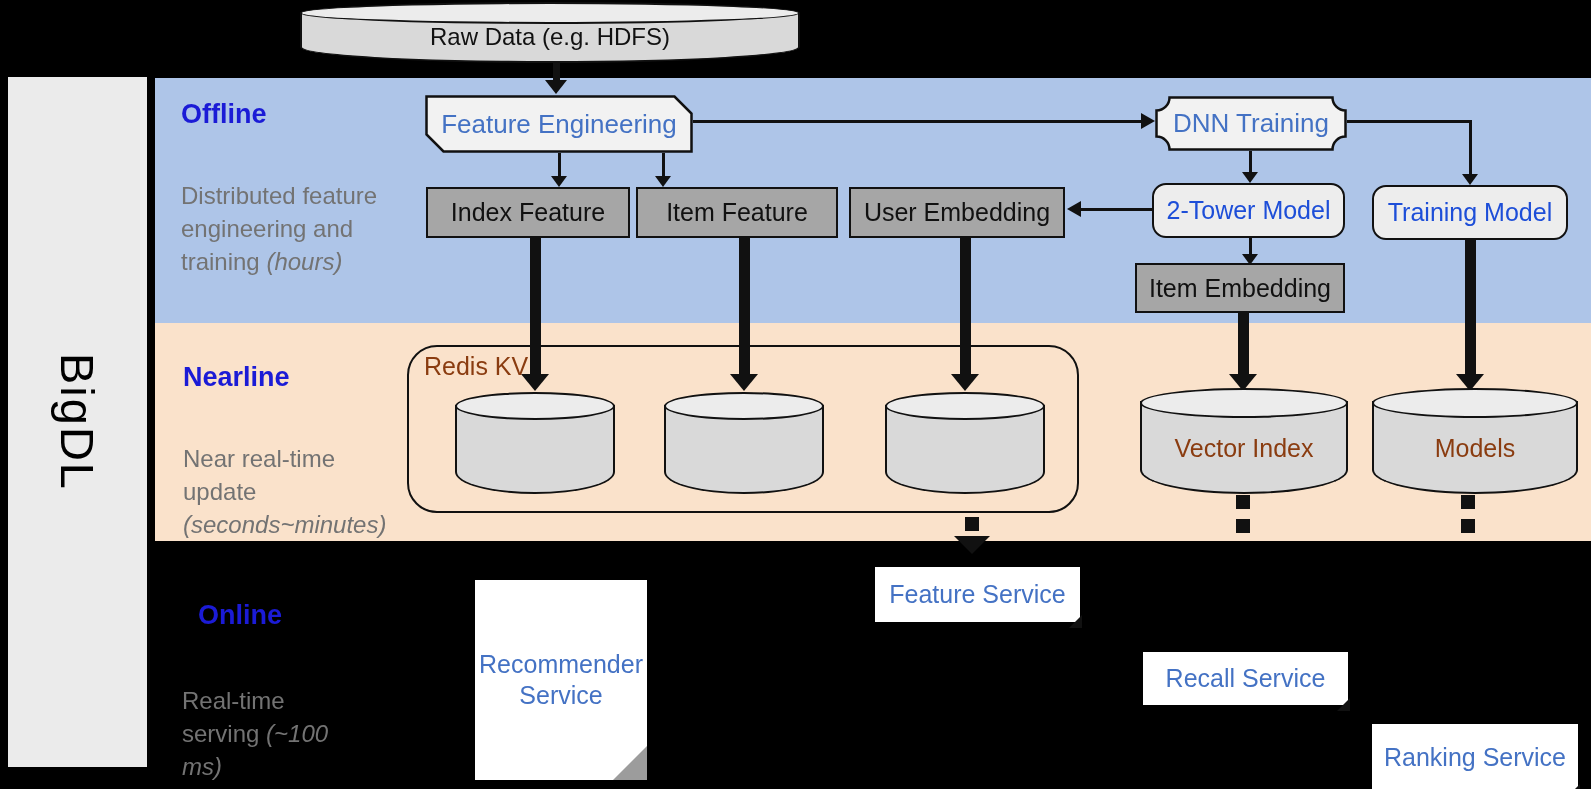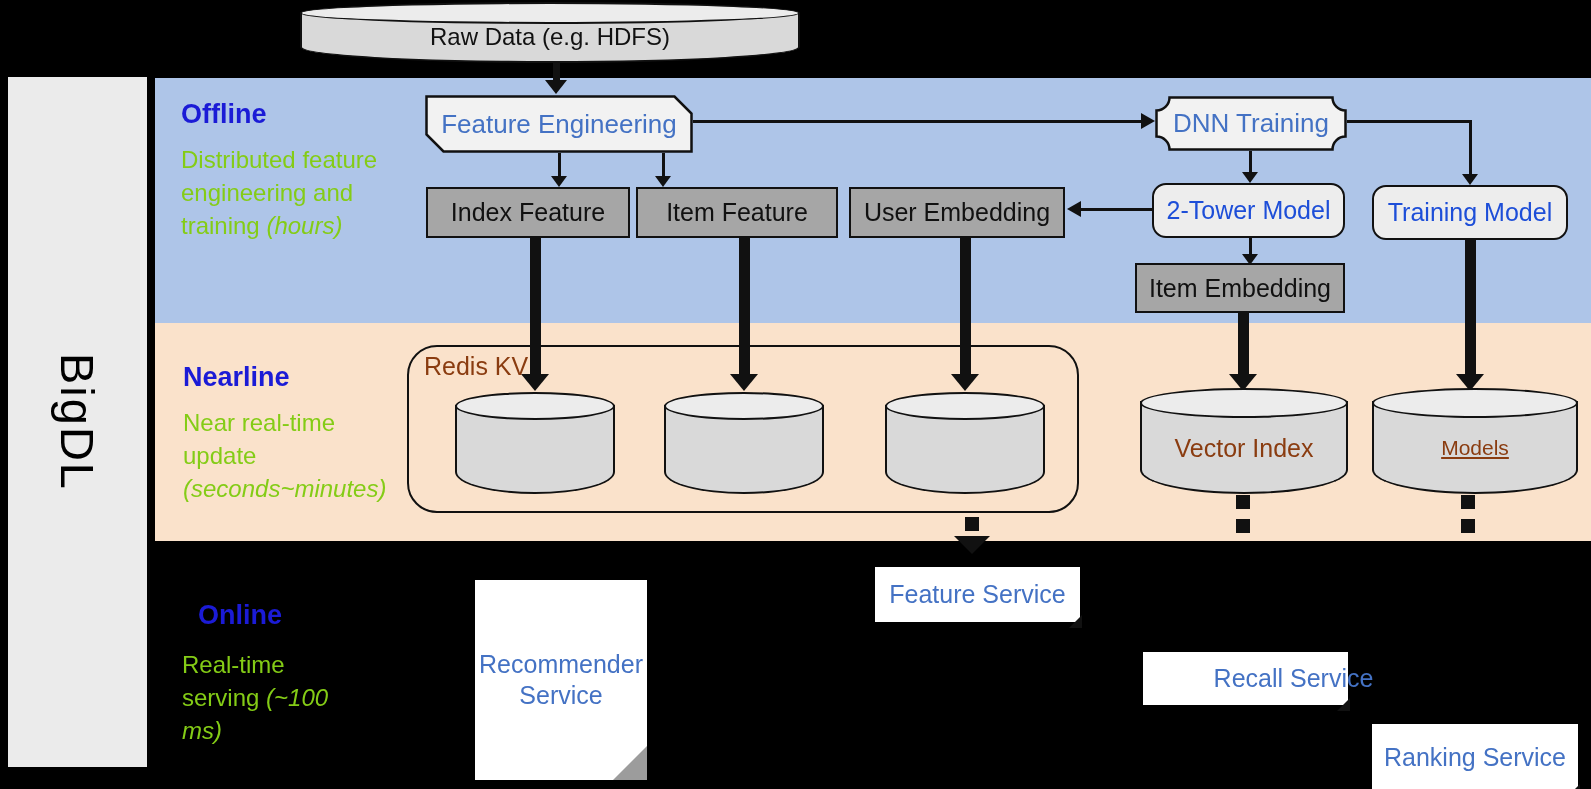--- a/index.html
+++ b/index.html
@@ -11,21 +11,21 @@
   
   .band-offline  { background:#aec5e8; }
   .band-nearline { background:#fae2cb; }
   .sidebar { background:#ebebeb; }
   .brand-text {
     writing-mode:vertical-rl; text-orientation:sideways;
     font-size:47px; color:#000; letter-spacing:2px;
   }
   
   .sec-title { font-size:27px; font-weight:600; color:#1b1bd6; }
-  .sec-desc  { font-size:24px; color:#84cc16; line-height:33px; }
+  .sec-desc  { font-size:24px; color:#737373; line-height:33px;margin-top:36px; }
   .sec-desc i { font-style:italic; }
   
   .lbl { display:flex; align-items:center; justify-content:center; text-align:center; }
   .t-blue  { color:#4472c4; }
   .t-green { color:#1d4ed8; }
   .t-brown { color:#8a3c10; }
   .t-black { color:#111; }
   
   .gray-box { background:#a6a6a6; border:2.5px solid #111; box-sizing:border-box; }
   .round-box { background:#ededed; border:2.5px solid #111; border-radius:14px; box-sizing:border-box; }
@@ -163,21 +163,21 @@
   </div>
 
   <div class="abs" style="left:1140px; top:388px; width:208px; height:106px;">
     <div class="cyl-body" style="top:13px; border-radius:0 0 104px 104px / 0 0 24px 24px;"></div>
     <div class="cyl-top" style="height:30px;"></div>
     <div class="abs lbl t-brown" style="left:0; top:30px; width:100%; height:60px; font-size:25px;">Vector Index</div>
   </div>
   <div class="abs" style="left:1372px; top:388px; width:206px; height:106px;">
     <div class="cyl-body" style="top:13px; border-radius:0 0 103px 103px / 0 0 24px 24px;"></div>
     <div class="cyl-top" style="height:30px;"></div>
-    <div class="abs lbl t-brown" style="left:0; top:30px; width:100%; height:60px; font-size:21px;text-decoration:underline;">Models</div>
+    <div class="abs lbl t-brown" style="left:0; top:30px; width:100%; height:60px; font-size:25px;">Models</div>
   </div>
 
   <div class="abs dash-sq" style="left:965px; top:517px;"></div>
   <div class="abs" style="left:954px; top:536px; width:0; height:0; border-left:18px solid transparent; border-right:18px solid transparent; border-top:18px solid #111;"></div>
 
   <div class="abs dash-sq" style="left:1236px; top:495px;"></div>
   <div class="abs dash-sq" style="left:1236px; top:519px;"></div>
   <div class="abs dash-sq" style="left:1461px; top:495px;"></div>
   <div class="abs dash-sq" style="left:1461px; top:519px;"></div>
 
@@ -190,21 +190,21 @@
   <div class="abs doc" style="left:475px; top:580px; width:172px; height:200px;">
     <div class="abs lbl t-blue" style="left:6px; top:55px; width:160px; height:90px; font-size:25px; line-height:31px;">Recommender Service</div>
   </div>
   <div class="abs doc-flap" style="left:613px; top:746px;"></div>
 
   <div class="abs svc" style="left:875px; top:567px; width:205px; height:55px;">
     <div class="lbl t-blue" style="width:100%; height:100%; font-size:25px;">Feature Service</div>
     <div class="fold"></div>
   </div>
   <div class="abs svc" style="left:1143px; top:652px; width:205px; height:53px;">
-    <div class="lbl t-blue" style="width:100%; height:100%; font-size:25px;padding-left:48px;">Recall Service</div>
+    <div class="lbl t-blue" style="width:100%; height:100%; font-size:25px;">Recall Service</div>
     <div class="fold"></div>
   </div>
   <div class="abs svc" style="left:1372px; top:724px; width:206px; height:67px;">
     <div class="lbl t-blue" style="width:100%; height:100%; font-size:25px;">Ranking Service</div>
     <div class="fold"></div>
   </div>
 
 </div>
 
 </body></html>

